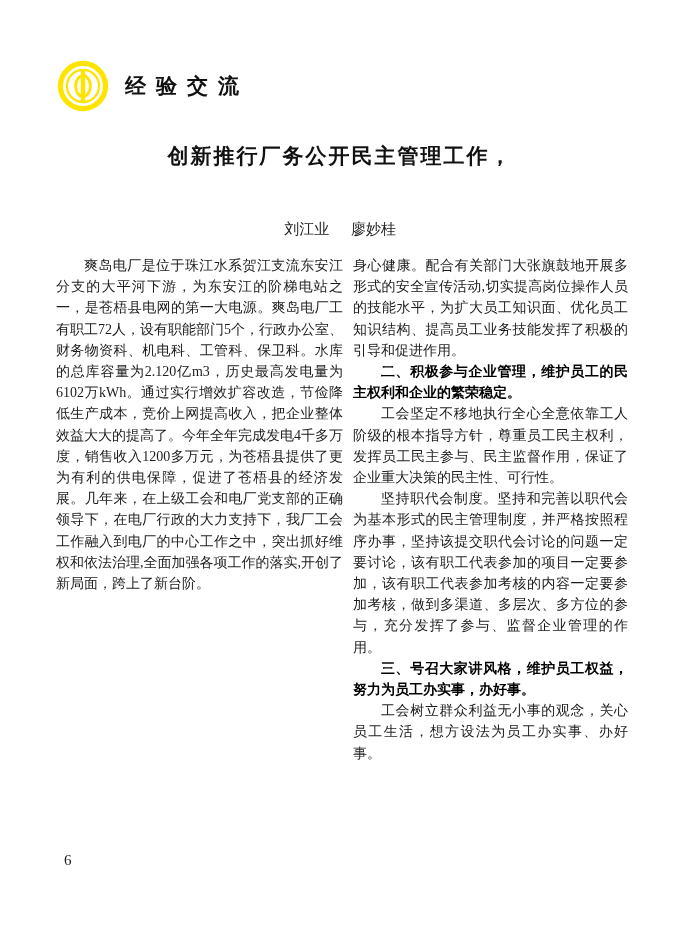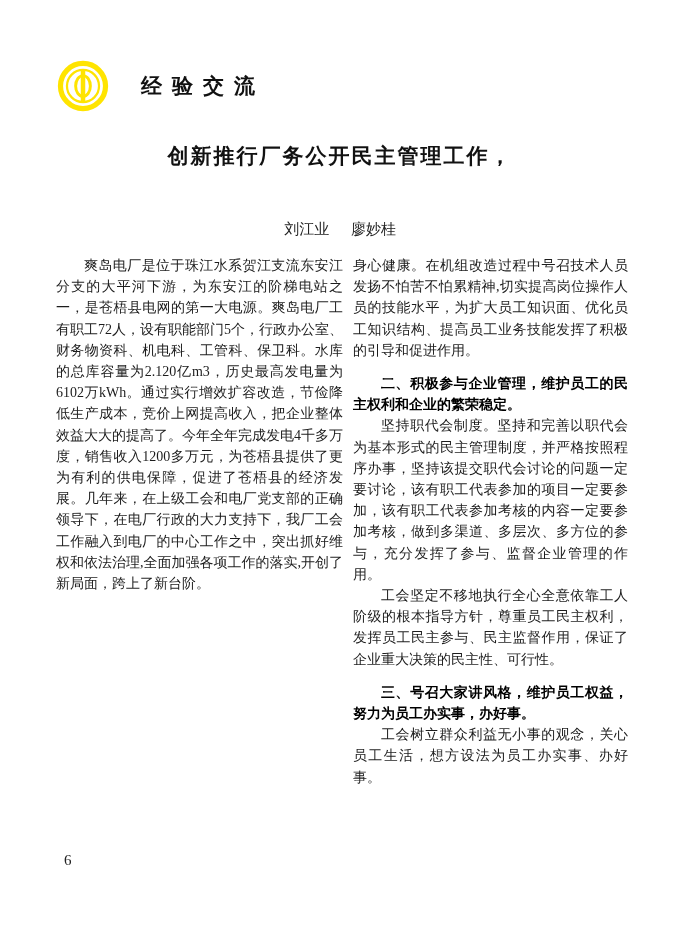--- a/index.html
+++ b/index.html
@@ -13,21 +13,21 @@
     color: #1c1c1c;
     overflow: hidden;
   }
   
   .header {
     position: absolute;
     top: 60px;
     left: 57px;
     display: flex;
     align-items: center;
-    gap: 32px;
+    gap: 16px;
     text-align: right;
   }
   .logo { width: 52px; height: 52px; display: block; }
   .section-label {
     font-family: "Liberation Sans", "DejaVu Sans", sans-serif;
     font-weight: bold;
     font-size: 21px;
     letter-spacing: 10px;
     color: #111;
   }
@@ -68,21 +68,20 @@
   }
   .col { font-size: 14px; line-height: 21.2px; text-align: justify; }
   .col-left  { width: 287px; }
   .col-right { width: 275px; }
   .col p { margin: 0; text-indent: 2em; }
   .col p.no-indent { text-indent: 0; }
   .col p.heading {
     font-family: "Liberation Sans", "DejaVu Sans", sans-serif;
     font-weight: bold;
     color: #000;
-    margin-top: 12px;
   }
   
   .page-number {
     position: absolute;
     left: 64px;
     top: 852px;
     font-size: 15px;
     color: #222;
   }
 </style>
@@ -110,24 +109,24 @@
     <span class="author">廖妙桂</span>
   </div>
 
   <div class="columns">
 
     <div class="col col-left">
       <p>爽岛电厂是位于珠江水系贺江支流东安江分支的大平河下游，为东安江的阶梯电站之一，是苍梧县电网的第一大电源。爽岛电厂工有职工72人，设有职能部门5个，行政办公室、财务物资科、机电科、工管科、保卫科。水库的总库容量为2.120亿m3，历史最高发电量为6102万kWh。通过实行增效扩容改造，节俭降低生产成本，竞价上网提高收入，把企业整体效益大大的提高了。今年全年完成发电4千多万度，销售收入1200多万元，为苍梧县提供了更为有利的供电保障，促进了苍梧县的经济发展。几年来，在上级工会和电厂党支部的正确领导下，在电厂行政的大力支持下，我厂工会工作融入到电厂的中心工作之中，突出抓好维权和依法治理,全面加强各项工作的落实,开创了新局面，跨上了新台阶。</p>
     </div>
 
     <div class="col col-right">
-      <p class="no-indent">身心健康。在机组改造过程中号召技术人员发扬不怕苦不怕累精神,切实提高岗位操作人员的技能水平，为扩大员工知识面、优化员工知识结构、提高员工业务技能发挥了积极的引导和促进作用。</p>
+      <p class="no-indent">身心健康。配合有关部门大张旗鼓地开展多形式的安全宣传活动,切实提高岗位操作人员的技能水平，为扩大员工知识面、优化员工知识结构、提高员工业务技能发挥了积极的引导和促进作用。</p>
       <p class="heading">二、积极参与企业管理，维护员工的民主权利和企业的繁荣稳定。</p>
+      <p>工会坚定不移地执行全心全意依靠工人阶级的根本指导方针，尊重员工民主权利，发挥员工民主参与、民主监督作用，保证了企业重大决策的民主性、可行性。</p>
       <p>坚持职代会制度。坚持和完善以职代会为基本形式的民主管理制度，并严格按照程序办事，坚持该提交职代会讨论的问题一定要讨论，该有职工代表参加的项目一定要参加，该有职工代表参加考核的内容一定要参加考核，做到多渠道、多层次、多方位的参与，充分发挥了参与、监督企业管理的作用。</p>
-      <p>工会坚定不移地执行全心全意依靠工人阶级的根本指导方针，尊重员工民主权利，发挥员工民主参与、民主监督作用，保证了企业重大决策的民主性、可行性。</p>
       <p class="heading">三、号召大家讲风格，维护员工权益，努力为员工办实事，办好事。</p>
       <p>工会树立群众利益无小事的观念，关心员工生活，想方设法为员工办实事、办好事。</p>
 
     </div>
 
   </div>
 
   <div class="page-number">6</div>
 
 </div>

